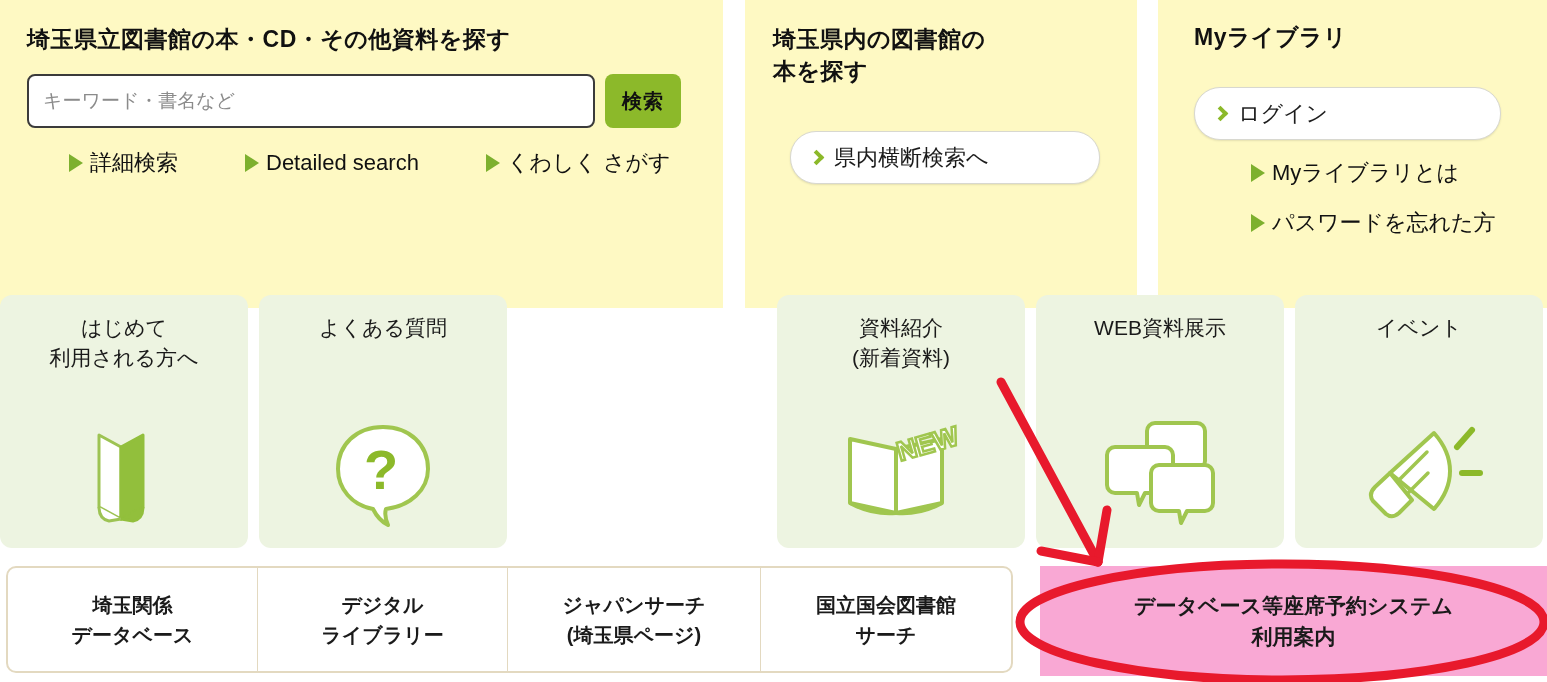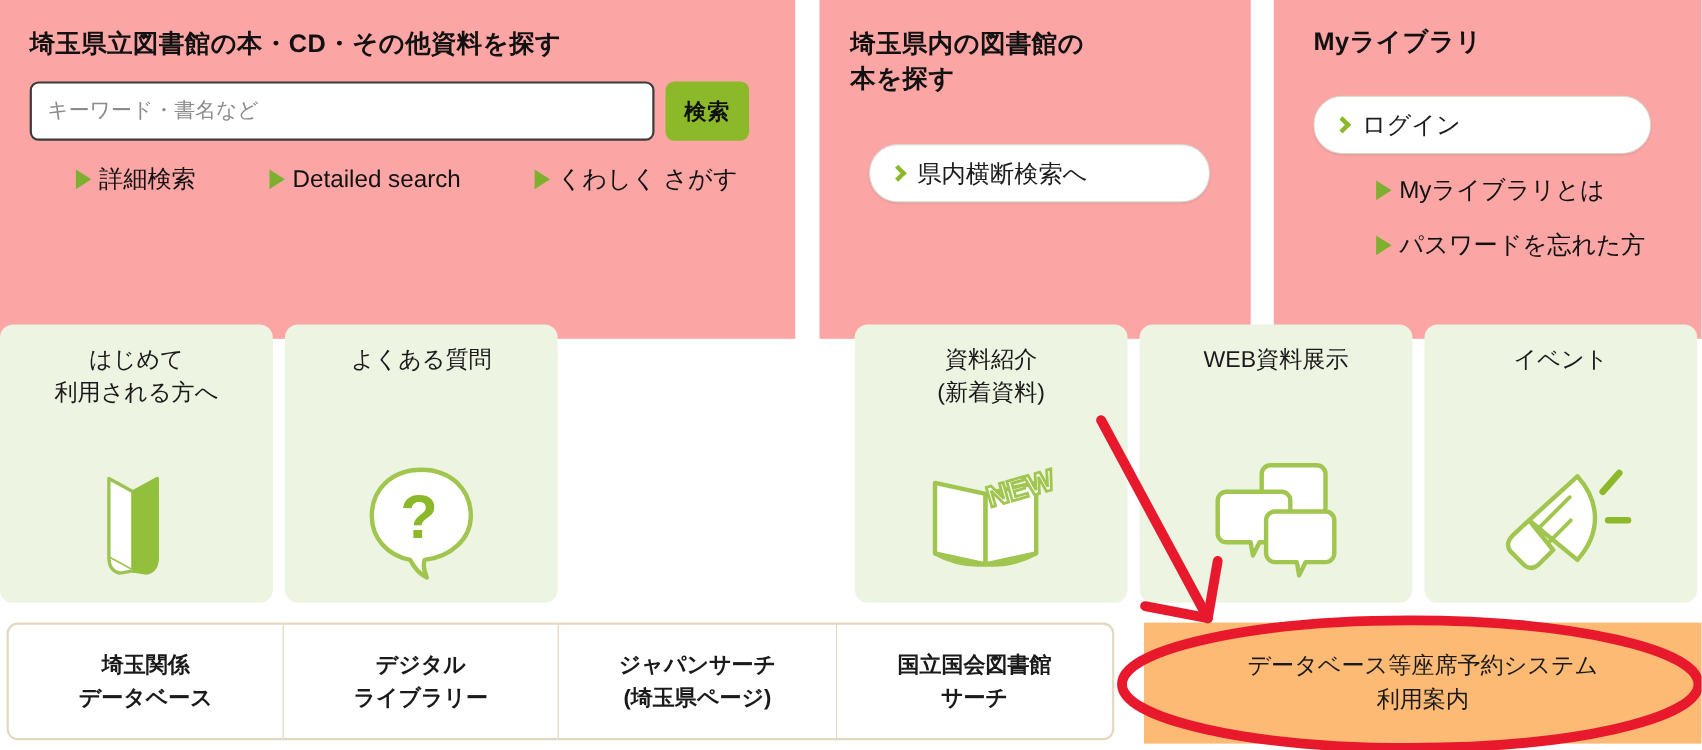--- a/index.html
+++ b/index.html
@@ -9,21 +9,21 @@
     font-family: "Liberation Sans", "DejaVu Sans", sans-serif;
     color: #1a1a1a;
     overflow: hidden;
   }
   .page { position: relative; width: 1547px; height: 682px; }
 
   
   .top-row { position: absolute; left: 0; top: 0; width: 1547px; height: 276px; }
   .panel {
     position: absolute; top: 0; height: 308px;
-    background: #fca5a5;
+    background: #fef9c3;
   }
   .panel-1 { left: 0;    width: 723px; }
   .panel-2 { left: 745px; width: 392px; }
   .panel-3 { left: 1158px; width: 389px; }
 
   .panel-title {
     font-weight: bold;
     font-size: 23px;
     letter-spacing: .5px;
     color: #111;
@@ -138,22 +138,22 @@
     color: #1a1a1a; text-decoration: none;
     white-space: pre-line;
     font-weight: bold;
   }
   .bb-1 { left: 6px;   width: 252px; border-radius: 10px 0 0 10px; border-right-width: 1px; }
   .bb-2 { left: 257px; width: 251px; border-left-width: 1px; border-right-width: 1px; }
   .bb-3 { left: 507px; width: 254px; border-left-width: 1px; border-right-width: 1px; }
   .bb-4 { left: 760px; width: 253px; border-left-width: 1px; border-radius: 0 10px 10px 0; }
   .bb-5 {
     left: 1040px; width: 507px; height: 110px;
-    background: #fdba74; border: none; border-radius: 0;
-    font-weight: normal; font-size: 21px; line-height: 1.5;
+    background: #f9a8d4; border: none; border-radius: 0;
+    font-weight: bold; font-size: 21px; line-height: 1.5;
   }
 
   
   .annot { position: absolute; left: 0; top: 0; width: 1547px; height: 682px; pointer-events: none; }
 </style>
 </head>
 <body>
 
 <div class="page">
 

